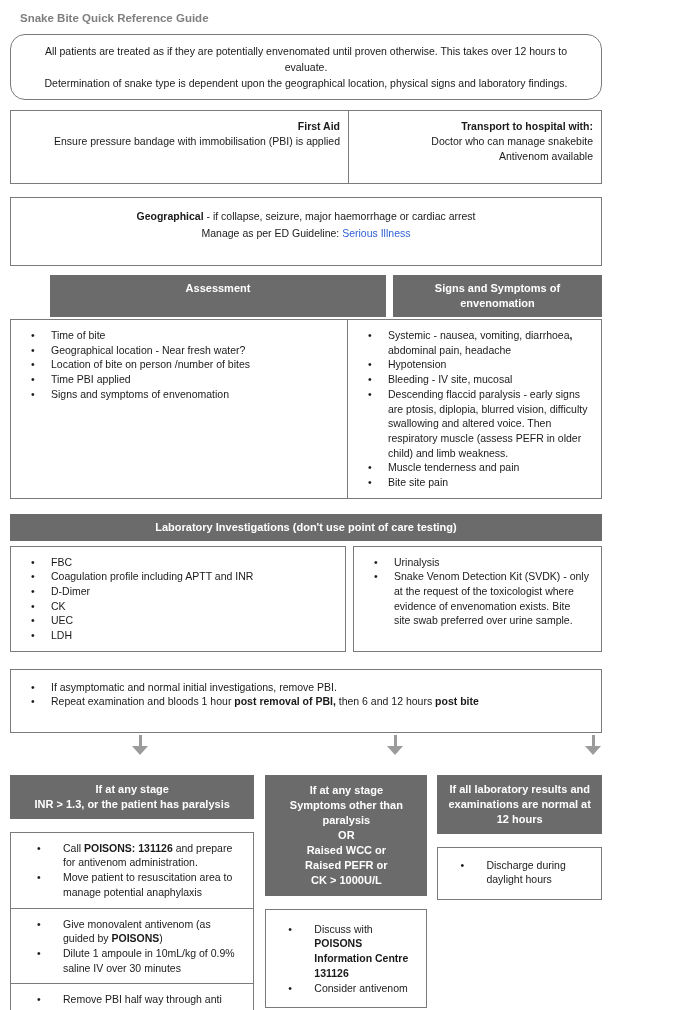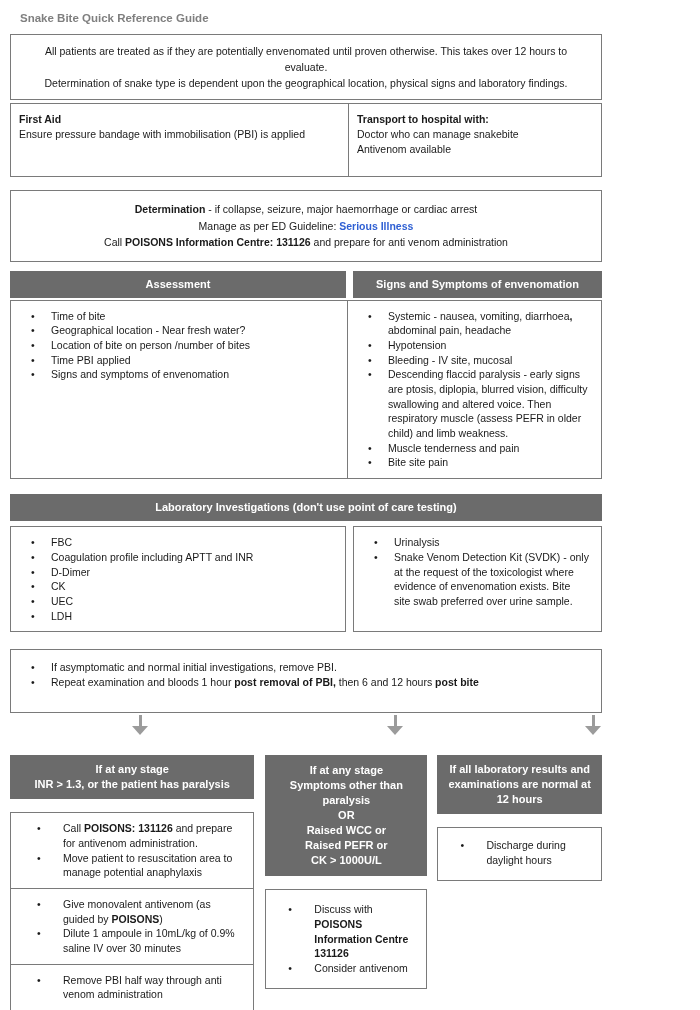--- a/index.html
+++ b/index.html
@@ -10,37 +10,37 @@
   html,body{background:#fff;}
   body{
     width:700px; height:1010px; overflow:hidden;
     font-family:"Liberation Sans","DejaVu Sans",sans-serif;
     font-size:10.5px; line-height:1.4; color:var(--ink);
   }
   .page{position:relative; width:612px; height:1010px; padding:8px 10px 4px;}
   .title{font-weight:bold; font-size:11.5px; color:var(--title); margin:2px 0 8px 10px;}
   .box{border:1px solid var(--border); background:#fff;}
   .center{text-align:center;}
-  .intro{padding:8px 16px; min-height:48px; margin-bottom:3px;}
+  .intro{padding:8px 16px; min-height:48px; margin-bottom:10px;border-radius:15px;}
   .intro .line{line-height:16px;}
   .split{display:flex; min-height:74px; margin-bottom:13px;}
-  .split .cell{padding:7px 8px; text-align:left;}
+  .split .cell{padding:7px 8px; text-align:right;}
   .split .cell.c1{width:338px; border-right:1px solid var(--border);}
   .split .cell.c2{flex:1;}
   .cell-title{font-weight:bold; line-height:16px;}
   .cell .line{line-height:15px;}
   .resus{padding:10px 14px; min-height:69px; margin-bottom:9px;}
   .resus .line{line-height:16.5px;}
   .seg-b{font-weight:bold;}
-  .seg-link{color:var(--link); font-weight:bold; cursor:pointer;margin-top:48px;}
+  .seg-link{color:var(--link); font-weight:normal; cursor:pointer;margin-top:48px;}
   .ghdr{
     background:var(--hdr); color:var(--hdrtxt); font-weight:bold; font-size:11px;
     text-align:center; padding:6px 4px; line-height:15px;
   }
-  .hdr-row{display:flex; gap:7px;}
+  .hdr-row{display:flex; gap:7px;margin-left:40px;}
   .hdr-row .h1{width:336px;}
   .hdr-row .h2{flex:1;}
   .tbl{display:flex; margin-top:2px; margin-bottom:15px;}
   .tbl .col1{width:337px; border-right:1px solid var(--border);}
   .tbl .colf{flex:1;}
   .tbl{min-height:164px;}
   .bullets{padding:8px 8px 8px 18px;}
   .bi{display:flex; align-items:flex-start;}
   .bi .b{width:22px; flex:0 0 22px; text-align:left; padding-left:2px;}
   .bi .t{flex:1; padding-right:4px;}
@@ -91,23 +91,22 @@
     <div class="cell c2">
       <div class="cell-title">Transport to hospital with:</div>
       <div>
           <div class="line">Doctor who can manage snakebite</div>
           <div class="line">Antivenom available</div>
         </div>
     </div>
   </div>
 
   <div class="box resus center">
-    <div class="line"><span class="seg-b">Determination</span><span> - if collapse, seizure, major haemorrhage or cardiac arrest</span></div>
+    <div class="line"><span class="seg-b">Geographical</span><span> - if collapse, seizure, major haemorrhage or cardiac arrest</span></div>
     <div class="line"><span>Manage as per ED Guideline: </span><span class="seg-link">Serious Illness</span></div>
-    <div class="line"><span>Call </span><span class="seg-b">POISONS Information Centre: 131126</span><span> and prepare for anti venom administration</span></div>
   </div>
 
   <div>
     <div class="hdr-row">
       <div class="ghdr h1">Assessment</div>
       <div class="ghdr h2">Signs and Symptoms of envenomation</div>
     </div>
     <div class="box tbl">
       <div class="col1 bullets">
           <div class="bi">

